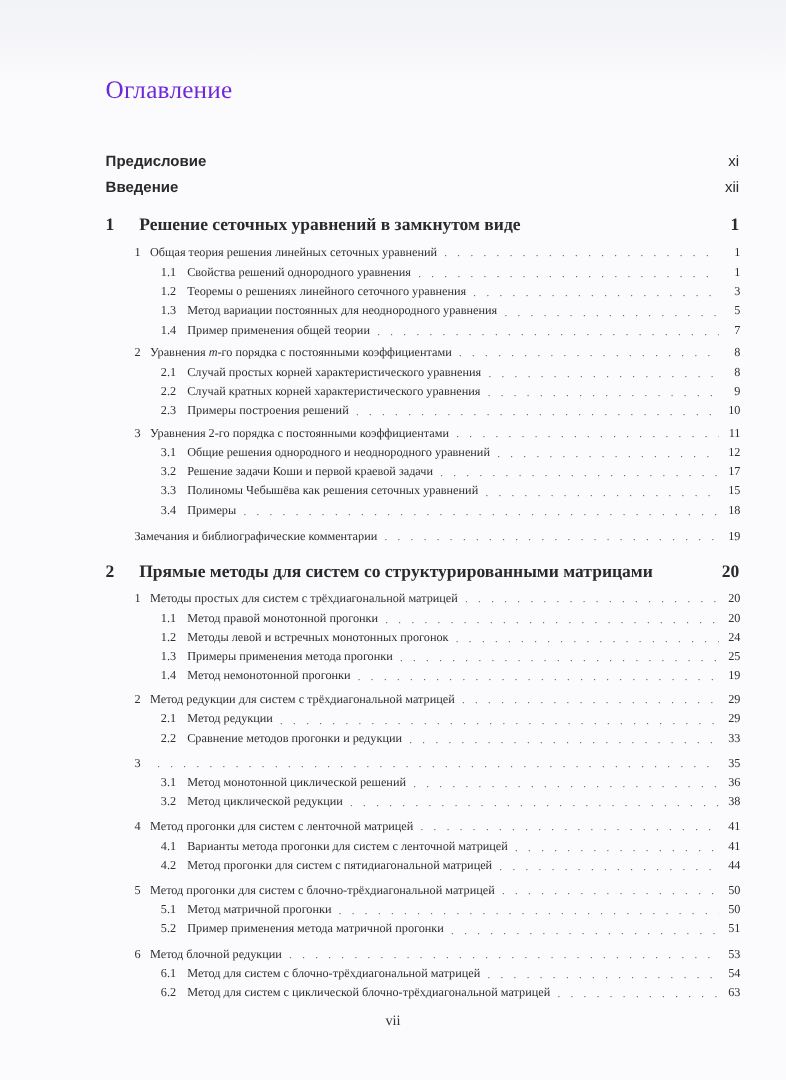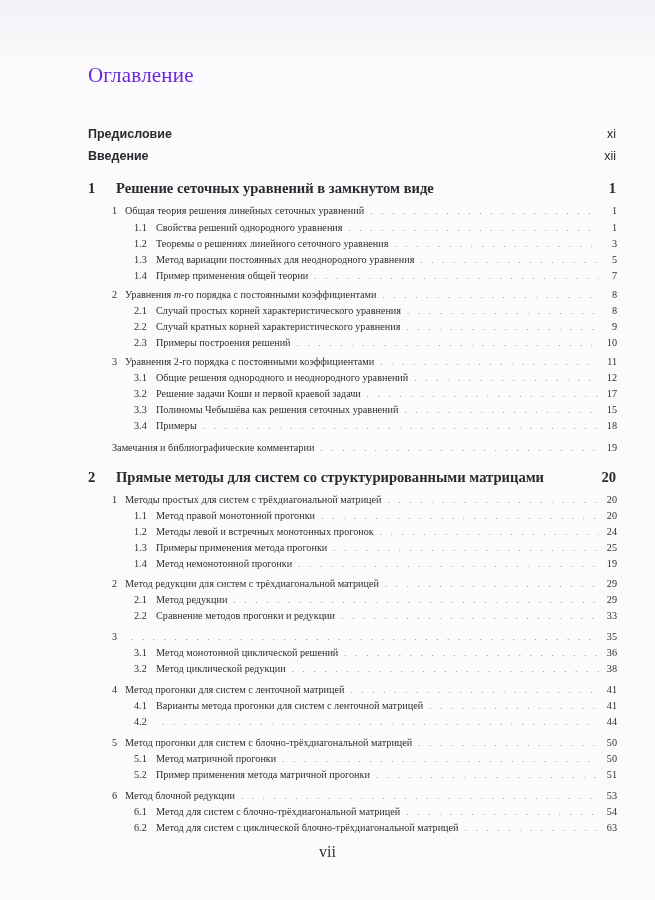--- a/index.html
+++ b/index.html
@@ -46,21 +46,21 @@
   .entry.sec { left: 112px; }
   .entry .ttl { white-space: nowrap; }
   .entry .dots {
     flex: 1; overflow: hidden; white-space: nowrap; margin: 0 6px;
     color: #6a6a70; letter-spacing: 3.2px; font-size: 9px;
   }
   .entry .dots::after { content: ". . . . . . . . . . . . . . . . . . . . . . . . . . . . . . . . . . . . . . . . . . . . . . . . . . . . . . . . . . . . . . . . . . . . . . . . . . . . . . . . . . . . . . . . . . . . . . . . . . . . . . . . . . . . . . . . . . . . . . ."; }
   .entry .pg { min-width: 12px; text-align: right; }
   .footer {
     position: absolute; left: 0; width: 655px; top: 840px; text-align: center;
-    font-family: "Liberation Serif", serif; font-size: 16px; color: #333;
+    font-family: "Liberation Serif", serif; font-size: 12px; color: #333;
   }
   .italic-m { font-style: italic; }
 </style>
 </head>
 <body>
 
 <div class="page">
   <div class="bleed"></div>
 
   <div class="toc-title">Оглавление</div>
@@ -254,20 +254,21 @@
     <span class="pg">41</span>
   </div>
   <div class="entry sub" style="top:700px">
     <span class="num">4.1</span>
     <span class="ttl">Варианты метода прогонки для систем с ленточной матрицей</span>
     <span class="dots"></span>
     <span class="pg">41</span>
   </div>
   <div class="entry sub" style="top:716px">
     <span class="num">4.2</span>
+    <span class="ttl">Метод прогонки для систем с пятидиагональной матрицей</span>
     <span class="dots"></span>
     <span class="pg">44</span>
   </div>
 
   <div class="entry sec" style="top:737px">
     <span class="num">5</span>
     <span class="ttl">Метод прогонки для систем с блочно-трёхдиагональной матрицей</span>
     <span class="dots"></span>
     <span class="pg">50</span>
   </div>

